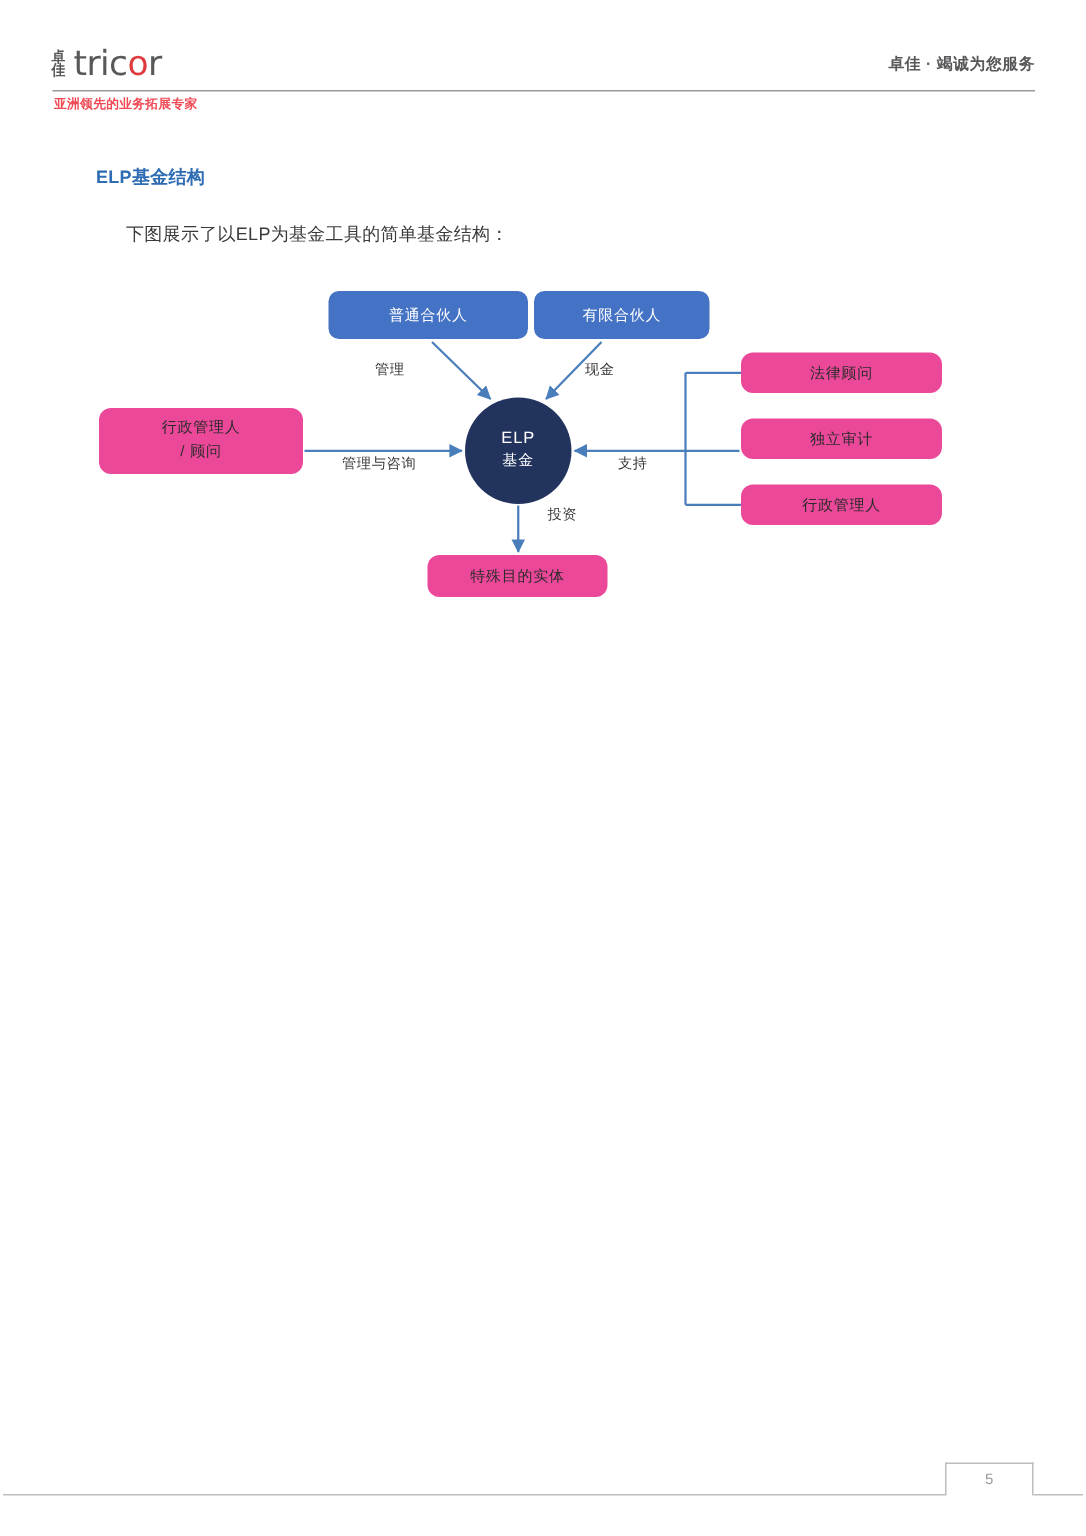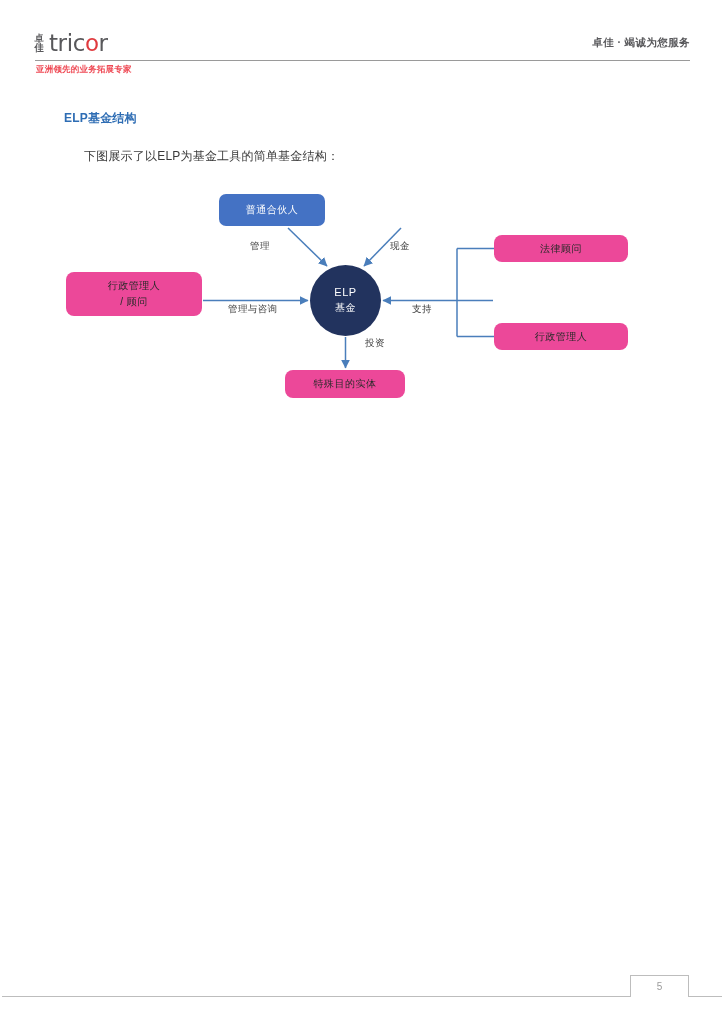--- a/index.html
+++ b/index.html
@@ -140,21 +140,21 @@
     background: #1f3864;
     background: #22335e;
     color: #ffffff;
     border-radius: 50%;
     flex-direction: column;
     line-height: 1.45;
   }
   .node-circle .cl1 { font-size: 11px; letter-spacing: 0.6px; }
   .node-circle .cl2 { font-size: 10px; letter-spacing: 0.6px; }
 
-  .gp-box  { left: 219px; top: 14px;  width: 106px; height: 32px; }
+  .gp-box  { left: 219px; top: 14px;  width: 133px; height: 32px; }
   .lp-box  { left: 356px; top: 14px;  width: 117px; height: 32px; }
   .im-box  { left: 66px;  top: 92px;  width: 136px; height: 44px; flex-direction: column; line-height: 1.6; }
   .elp-circle { left: 310px; top: 85px; width: 71px; height: 71px; }
   .legal-box  { left: 494px; top: 55px;  width: 134px; height: 27px; }
   .audit-box  { left: 494px; top: 99px;  width: 134px; height: 27px; }
   .admin-box  { left: 494px; top: 143px; width: 134px; height: 27px; }
   .spv-box    { left: 285px; top: 190px; width: 120px; height: 28px; }
 
   .edge-label {
     position: absolute;
@@ -248,32 +248,34 @@
 
     <line x1="457" y1="68.5" x2="457" y2="156.5" stroke="#4a7ebb" stroke-width="1.5"></line>
 
     <line x1="457" y1="68.5" x2="494" y2="68.5" stroke="#4a7ebb" stroke-width="1.5"></line>
     <line x1="457" y1="156.5" x2="494" y2="156.5" stroke="#4a7ebb" stroke-width="1.5"></line>
 
     <line x1="345.5" y1="157" x2="345.5" y2="188" stroke="#4a7ebb" stroke-width="1.5" marker-end="url(#arw)"></line>
   </svg>
 
   <div class="node node-dark-blue gp-box">普通合伙人</div>
+  <div class="node node-dark-blue lp-box">有限合伙人</div>
 
   <div class="node node-light-blue im-box">
     <span>行政管理人</span>
     <span>/ 顾问</span>
   </div>
 
   <div class="node node-circle elp-circle">
     <span class="cl1">ELP</span>
     <span class="cl2">基金</span>
   </div>
 
   <div class="node node-light-blue legal-box">法律顾问</div>
+  <div class="node node-light-blue audit-box">独立审计</div>
   <div class="node node-light-blue admin-box">行政管理人</div>
   <div class="node node-light-blue spv-box">特殊目的实体</div>
 
   <div class="edge-label lbl-manage">管理</div>
   <div class="edge-label lbl-cash">现金</div>
   <div class="edge-label lbl-advisory">管理与咨询</div>
   <div class="edge-label lbl-support">支持</div>
   <div class="edge-label lbl-invest">投资</div>
 </div>
 

